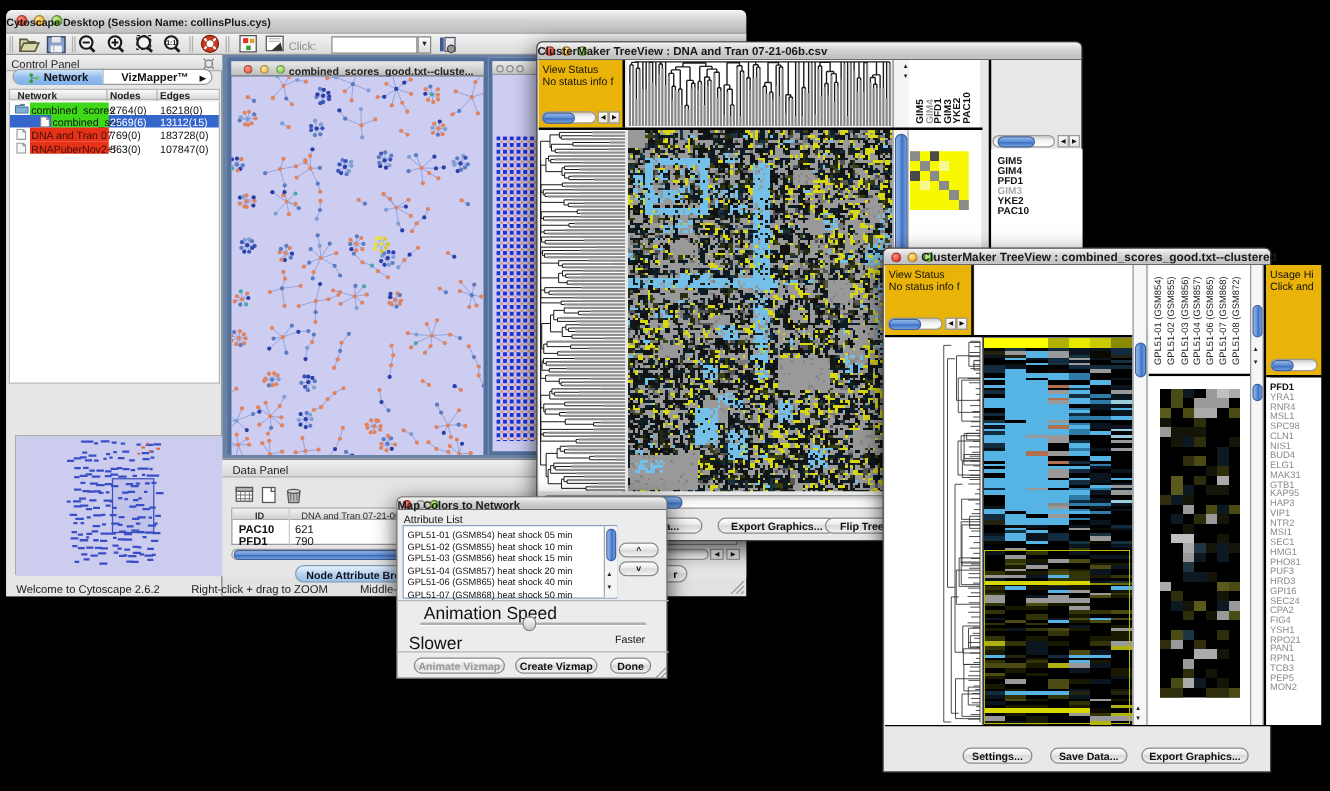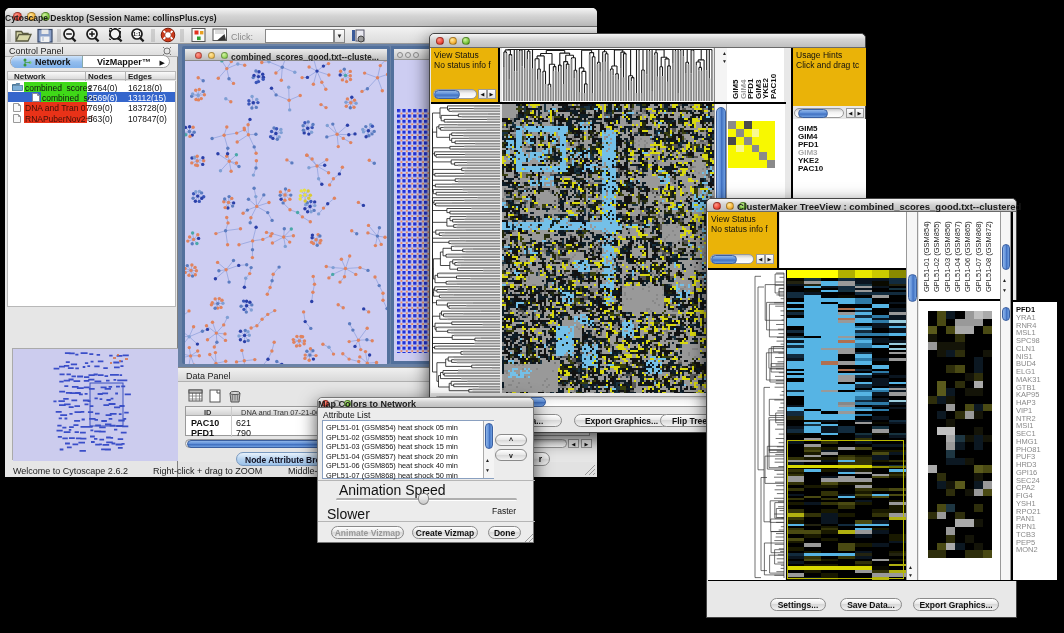--- a/index.html
+++ b/index.html
@@ -694,20 +694,21 @@
         <circle cx="100.5" cy="128" r="1.7" fill="#5b7cc0"></circle>
         <circle cx="104" cy="129.4" r="1.7" fill="#e0835f"></circle>
       </svg>
     </div>
   </div>
 <div class="win" style="left:429px;top:33px;width:437px;height:400px;background:#e8e8e8;border:1px solid #444">
     <div class="titlebar" style="height:14px"></div>
     <div class="tl" style="left:6px;top:3px;width:8px;height:8px;background:radial-gradient(circle at 35% 30%,#ff9a8a,#ee4b3c 60%,#b02218);border:0.5px solid rgba(0,0,0,0.3)"></div>
     <div class="tl" style="left:19px;top:3px;width:8px;height:8px;background:radial-gradient(circle at 35% 30%,#ffe9a0,#f5b53a 60%,#c07d10);border:0.5px solid rgba(0,0,0,0.3)"></div>
     <div class="tl" style="left:32px;top:3px;width:8px;height:8px;background:radial-gradient(circle at 35% 30%,#d2f5a0,#7cc83e 60%,#4a8a1a);border:0.5px solid rgba(0,0,0,0.3)"></div>
+    <div class="ttext" style="left:0;width:382px;top:2px;font-size:9.2px">ClusterMaker TreeView : DNA and Tran 07-21-06b.csv</div>
     <div class="abs panelgray" style="left:1px;top:14px;width:69px;height:54px;border-right:2px solid #000">
       <div class="smalltxt" style="left:3px;top:2px;font-size:8.5px;color:#111">View Status</div>
       <div class="smalltxt" style="left:3px;top:12px;font-size:8.5px;color:#111">No status info f</div>
       <div class="sb-track" style="left:2px;top:41px;width:44px;height:10px"></div>
       <div class="sb-thumb" style="left:3px;top:41.5px;width:26px;height:9px"></div>
       <div class="arrbtn" style="left:47px;top:41px;width:9px;height:10px;font-size:5px;line-height:9px">◀</div>
       <div class="arrbtn" style="left:56px;top:41px;width:9px;height:10px;font-size:5px;line-height:9px">▶</div>
     </div>
     <div class="abs" style="left:72px;top:14px;width:211px;height:54px;background:#fff">
       <svg width="211" height="53" style="position:absolute;left:0;top:0">
@@ -802,24 +803,20 @@
     </div>
     <div class="abs" style="left:297px;top:14px;width:57px;height:54px;background:#fff">
       <div class="smalltxt" style="left:4px;top:51px;font-size:8px;font-weight:bold;color:#111;transform:rotate(-90deg);transform-origin:0 0">GIM5</div>
       <div class="smalltxt" style="left:11.6px;top:51px;font-size:8px;font-weight:bold;color:#999;transform:rotate(-90deg);transform-origin:0 0">GIM4</div>
       <div class="smalltxt" style="left:19.2px;top:51px;font-size:8px;font-weight:bold;color:#111;transform:rotate(-90deg);transform-origin:0 0">PFD1</div>
       <div class="smalltxt" style="left:26.8px;top:51px;font-size:8px;font-weight:bold;color:#111;transform:rotate(-90deg);transform-origin:0 0">GIM3</div>
       <div class="smalltxt" style="left:34.4px;top:51px;font-size:8px;font-weight:bold;color:#111;transform:rotate(-90deg);transform-origin:0 0">YKE2</div>
       <div class="smalltxt" style="left:42px;top:51px;font-size:8px;font-weight:bold;color:#111;transform:rotate(-90deg);transform-origin:0 0">PAC10</div>
     </div>
     <div class="blkline" style="left:361px;top:14px;width:2px;height:155px"></div>
-    <div class="abs panelgray" style="left:363px;top:14px;width:73px;height:58px">
-      <div class="smalltxt" style="left:3px;top:2px;font-size:8.5px;color:#111">Usage Hints</div>
-      <div class="smalltxt" style="left:3px;top:12px;font-size:8.5px;color:#111">Click and drag tc</div>
-    </div>
     <div class="sb-track" style="left:364px;top:74px;width:50px;height:10px"></div>
     <div class="sb-thumb" style="left:368px;top:74.5px;width:30px;height:9px"></div>
     <div class="arrbtn" style="left:416px;top:74px;width:9px;height:10px;font-size:5px;line-height:9px">◀</div>
     <div class="arrbtn" style="left:425px;top:74px;width:9px;height:10px;font-size:5px;line-height:9px">▶</div>
     <div class="blkline" style="left:1px;top:68px;width:355px;height:2px"></div>
     <div class="abs" style="left:1px;top:70px;width:69px;height:289px;background:#fff;border-right:2px solid #000">
       <svg width="69" height="289" style="position:absolute;left:0;top:0">
         <rect width="69" height="289" fill="#fff"></rect>
         <rect x="43.1" y="1" width="25.9" height="1.8" fill="#8e8e8e"></rect>
         <rect x="42.8" y="3.7" width="26.2" height="1.8" fill="#8e8e8e"></rect>
@@ -1713,20 +1710,26 @@
           <rect x="54.9" y="239.3" width="9.1" height="7.7" fill="#4a4a14"></rect>
         </svg>
       </div>
     </div>
     <div class="abs" style="left:293px;top:13px;width:11px;height:368px;background:#f6f6f6;border-left:1px solid #999;border-right:1px solid #999"></div>
     <div class="vsb-thumb" style="left:294.5px;top:45px;width:8px;height:26px"></div>
     <div class="abs" style="left:295px;top:78px;font-size:5px;color:#222">▲</div>
     <div class="abs" style="left:295px;top:88px;font-size:5px;color:#222">▼</div>
     <div class="vsb-thumb" style="left:294.5px;top:108px;width:8px;height:14px"></div>
     <div class="blkline" style="left:304px;top:13px;width:2px;height:368px"></div>
+    <div class="abs panelgray" style="left:306px;top:13px;width:44px;height:89px">
+      <div class="smalltxt" style="left:3px;top:2px;font-size:8.5px;color:#111">Usage Hi</div>
+      <div class="smalltxt" style="left:3px;top:12px;font-size:8.5px;color:#111">Click and</div>
+      <div class="sb-track" style="left:3px;top:75px;width:38px;height:10px"></div>
+      <div class="sb-thumb" style="left:4px;top:75.5px;width:18px;height:9px"></div>
+    </div>
     <div class="blkline" style="left:306px;top:101px;width:44px;height:2px"></div>
     <div class="abs" style="left:306px;top:103px;width:44px;height:278px;background:#fff">
       <div class="smalltxt" style="left:3px;top:3px;font-size:7.5px;color:#111;font-weight:bold">PFD1</div>
       <div class="smalltxt" style="left:3px;top:10.75px;font-size:7.5px;color:#8a8a8a">YRA1</div>
       <div class="smalltxt" style="left:3px;top:18.5px;font-size:7.5px;color:#8a8a8a">RNR4</div>
       <div class="smalltxt" style="left:3px;top:26.25px;font-size:7.5px;color:#8a8a8a">MSL1</div>
       <div class="smalltxt" style="left:3px;top:34px;font-size:7.5px;color:#8a8a8a">SPC98</div>
       <div class="smalltxt" style="left:3px;top:41.75px;font-size:7.5px;color:#8a8a8a">CLN1</div>
       <div class="smalltxt" style="left:3px;top:49.5px;font-size:7.5px;color:#8a8a8a">NIS1</div>
       <div class="smalltxt" style="left:3px;top:57.25px;font-size:7.5px;color:#8a8a8a">BUD4</div>

